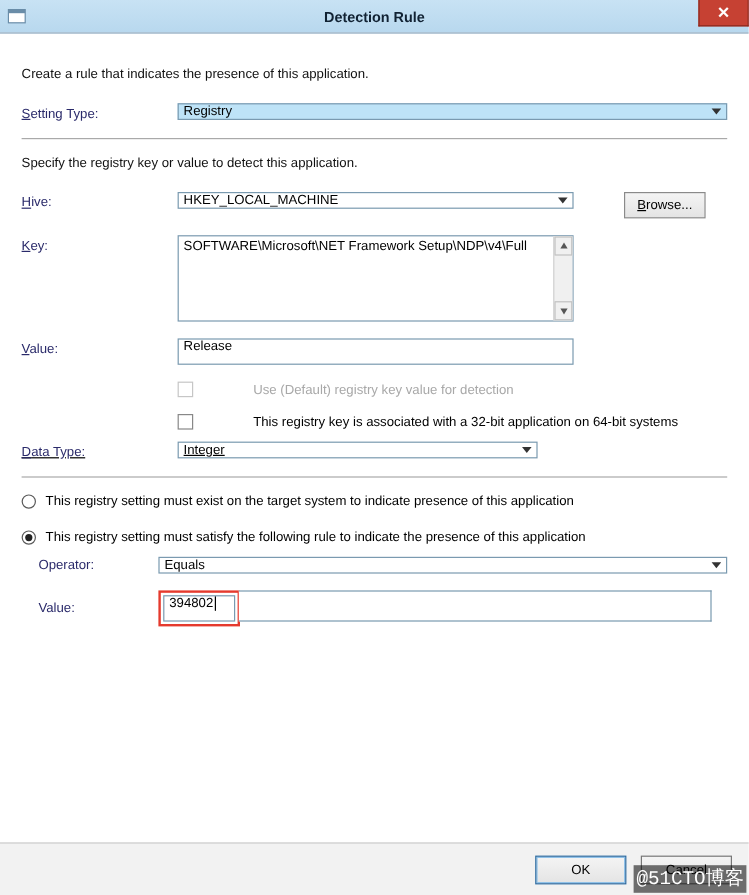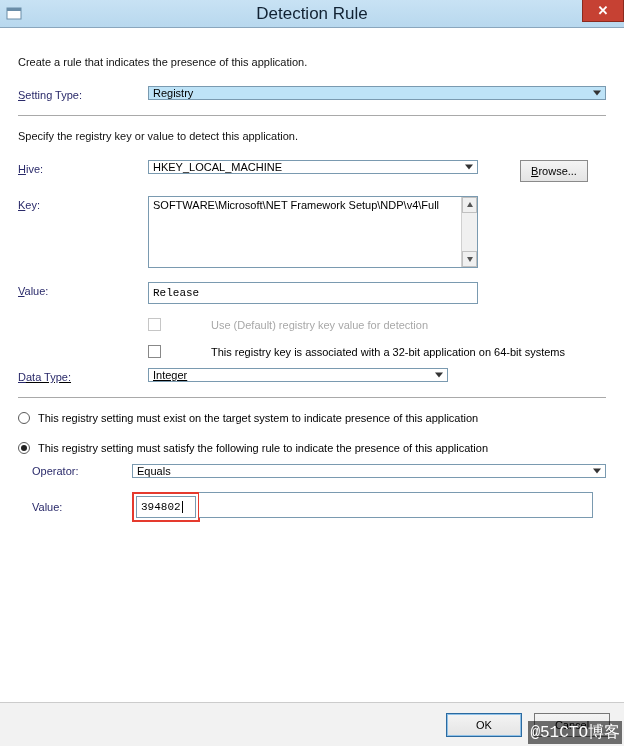--- a/index.html
+++ b/index.html
@@ -23,22 +23,23 @@
   }
   .titlebar .icon {
     width: 16px; height: 16px;
     margin-left: 6px;
     display: inline-flex;
   }
   .titlebar .title {
     position: absolute;
     left: 0; right: 0;
     text-align: center;
-    font-size: 17px;
+    font-size: 12px;
     color: #123;
+    font-weight: bold;
   }
   .titlebar .close {
     position: absolute;
     right: 0; top: 0;
     width: 42px; height: 22px;
     background: #c64133;
     color: #fff;
     display: flex;
     align-items: center;
     justify-content: center;
@@ -128,23 +129,22 @@
     align-items: center;
     justify-content: center;
   }
   .textarea-wrap .sbtn svg { width: 8px; height: 8px; }
   .textinput {
     width: 100%;
     height: 22px;
     border: 1px solid #7a9ab0;
     padding: 0 4px;
     display: flex;
-    align-items: center;
-    background: #fff;
-    font-family: Liberation Mono, monospace;
+    align-items: flex-start;
+    background: #fff;
   }
   .check-row {
     display: flex;
     align-items: center;
     margin-left: 130px;
     margin-bottom: 10px;
     gap: 44px;
   }
   .chk {
     width: 13px; height: 13px;

